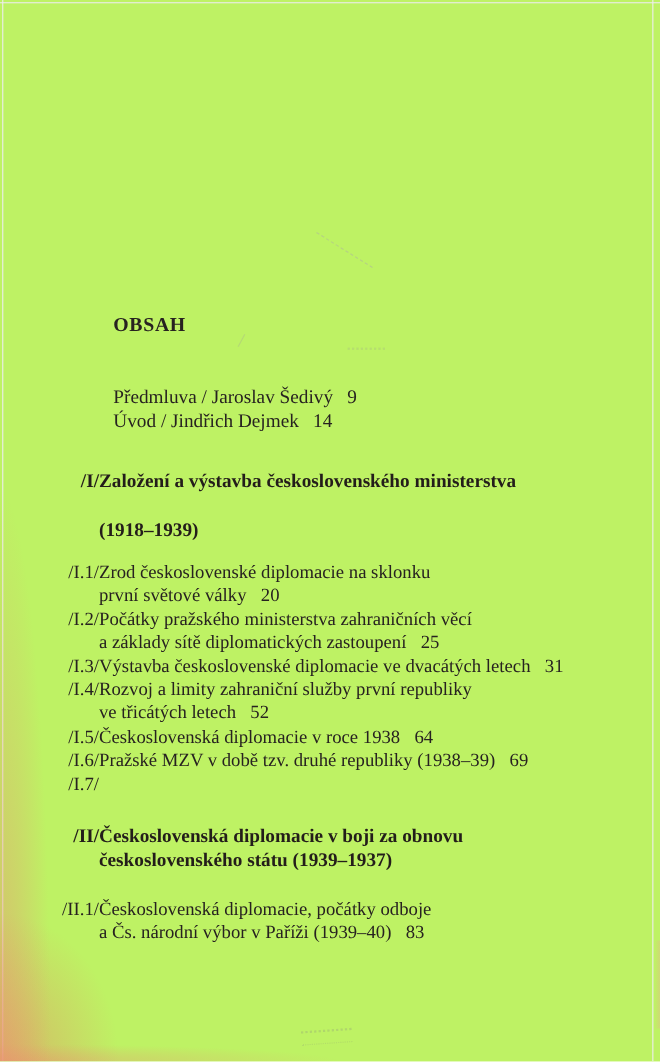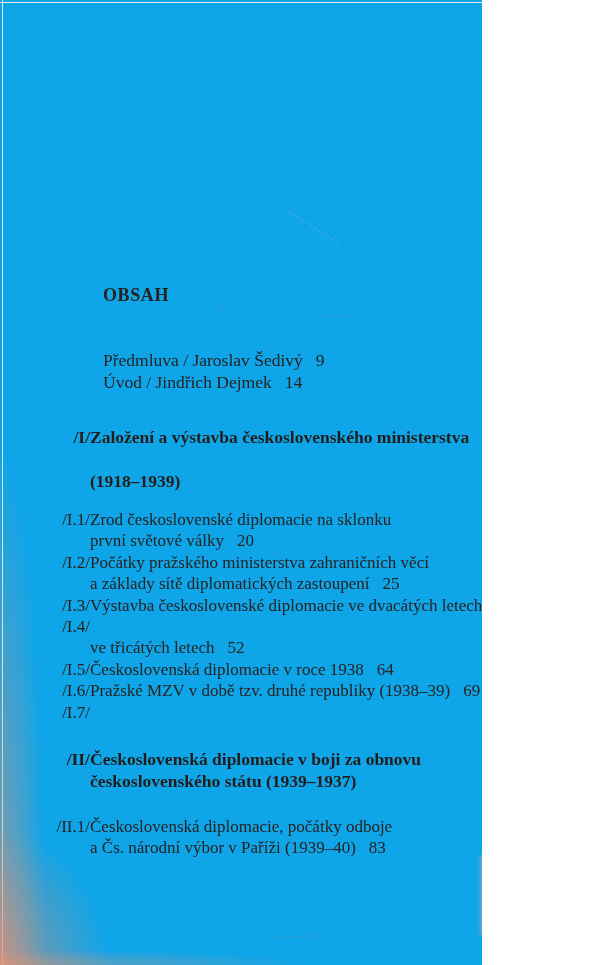--- a/index.html
+++ b/index.html
@@ -1,19 +1,19 @@
 <!DOCTYPE html>
 <html><head>
 <meta charset="utf-8">
 <style>
   html,body{margin:0;padding:0;background:#ffffff;}
   .page{
     position:relative;
-    width:482px;height:965px;
-    background:#0ea5e9;
+    width:600px;height:965px;
+    background:#bef264;
     overflow:hidden;
     font-family:"Liberation Serif","DejaVu Serif",serif;
     color:#272220;
   }
   .block{position:absolute;}
   .page-title{
     left:103px;top:283px;
     font-size:18px;line-height:24px;
     font-weight:bold;letter-spacing:0.6px;
   }
@@ -119,21 +119,21 @@
     </div>
     <div class="row">
       <div class="lbl">/I.3/</div>
       <div class="txt">
         <span>Výstavba československé diplomacie ve dvacátých letech</span><span class="pg">31</span>
       </div>
     </div>
     <div class="row">
       <div class="lbl">/I.4/</div>
       <div class="txt">
-        <br>
+        <span>Rozvoj a limity zahraniční služby první republiky</span><br>
         <span>ve třicátých letech</span><span class="pg">52</span>
       </div>
     </div>
     <div class="row">
       <div class="lbl">/I.5/</div>
       <div class="txt">
         <span>Československá diplomacie v roce 1938</span><span class="pg">64</span>
       </div>
     </div>
     <div class="row">

